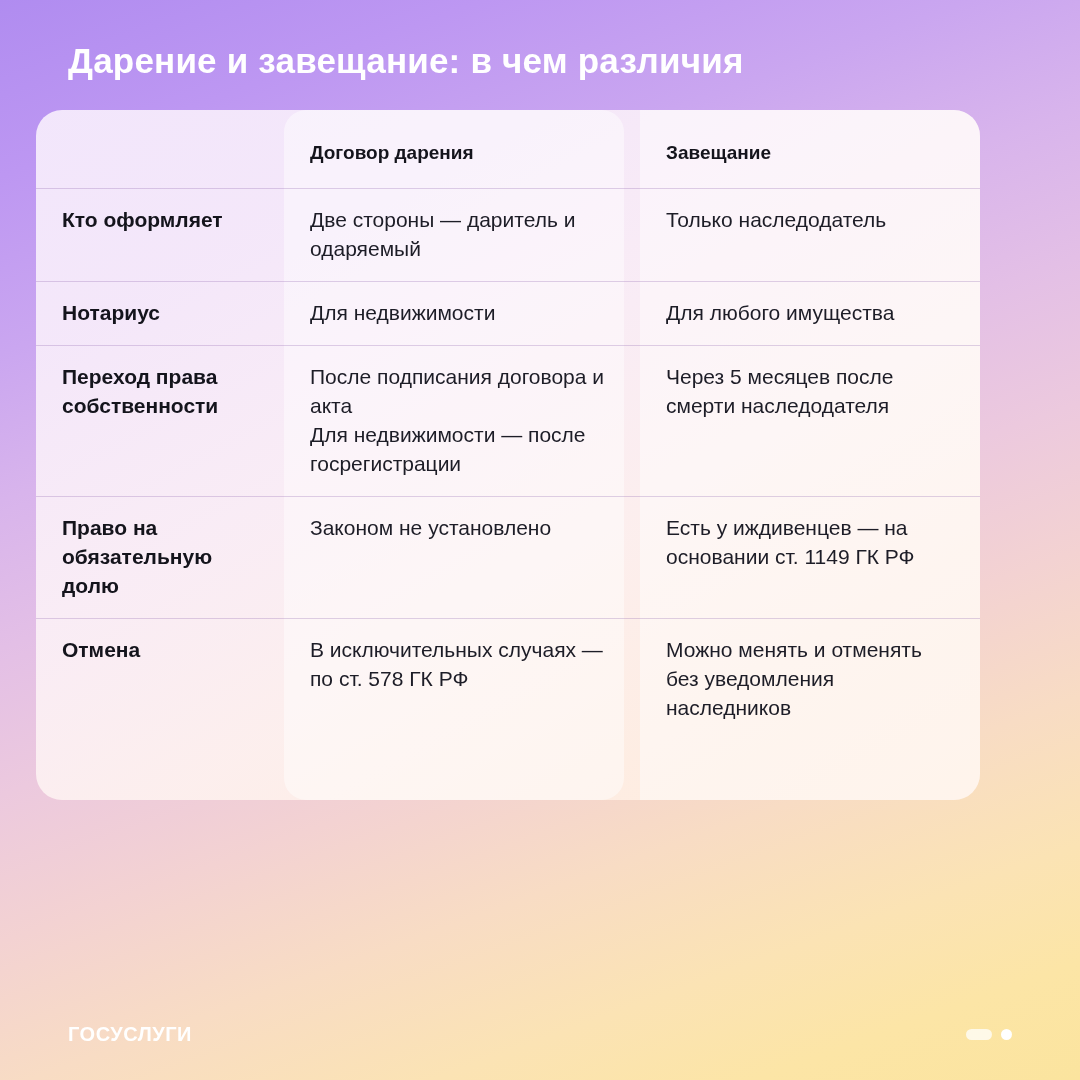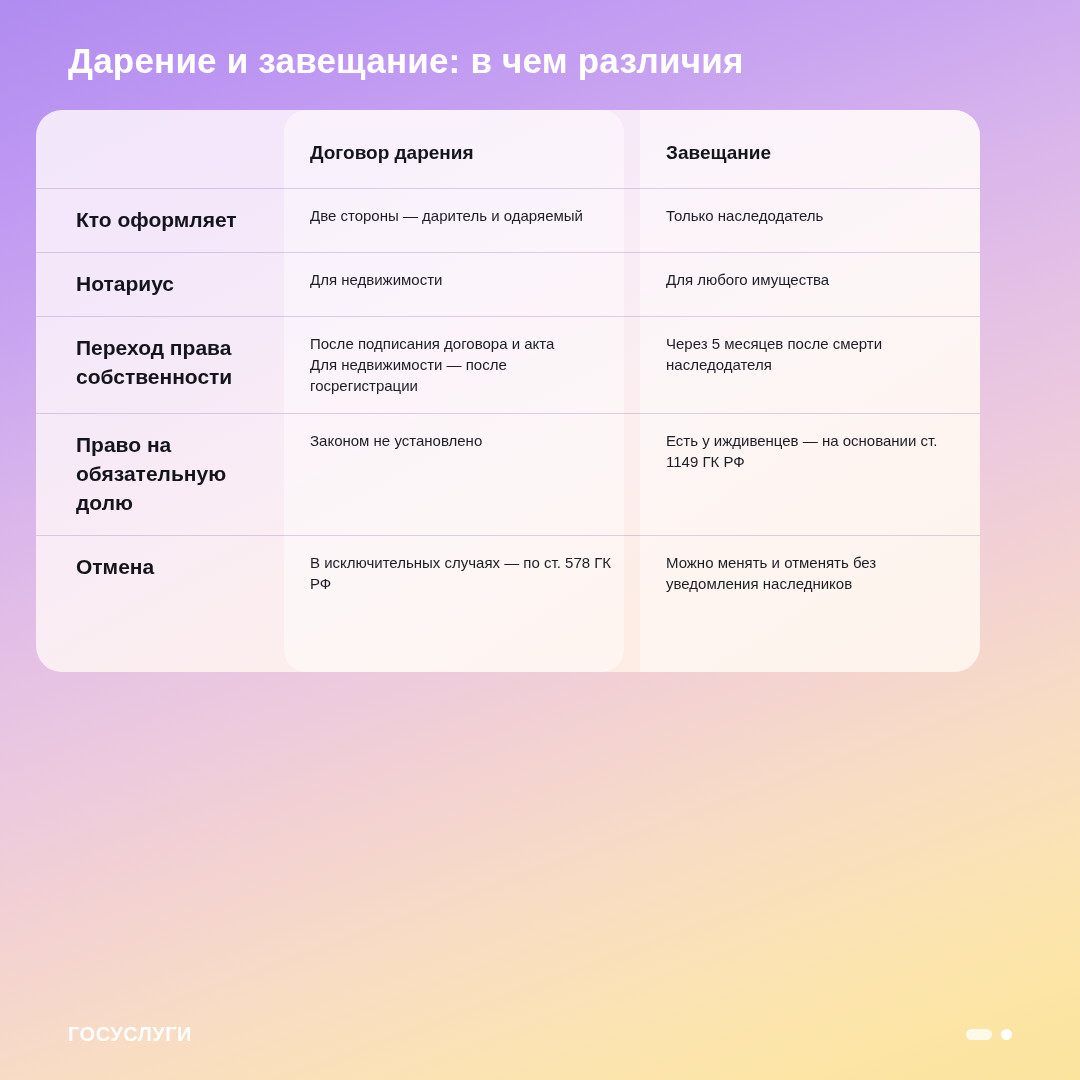--- a/index.html
+++ b/index.html
@@ -78,27 +78,27 @@
     table-layout: fixed;
   }
   table.cmp col.c-label { width: 248px; }
   table.cmp col.c-one   { width: 356px; }
   table.cmp col.c-two   { width: 340px; }
 
   table.cmp th, table.cmp td {
     vertical-align: top;
     text-align: left;
     padding: 17px 22px 17px 0;
-    font-size: 15px;
+    font-size: 21px;
     line-height: 1.38;
     color: #1d1d27;
   }
   table.cmp th.hdr-empty,
   table.cmp td.lbl {
-    padding-left: 40px;
+    padding-left: 26px;
   }
   table.cmp th.hdr,
   table.cmp td.val {
     padding-left: 26px;
   }
   table.cmp thead th {
     padding-top: 30px;
     padding-bottom: 22px;
     font-size: 19px;
     font-weight: bold;

